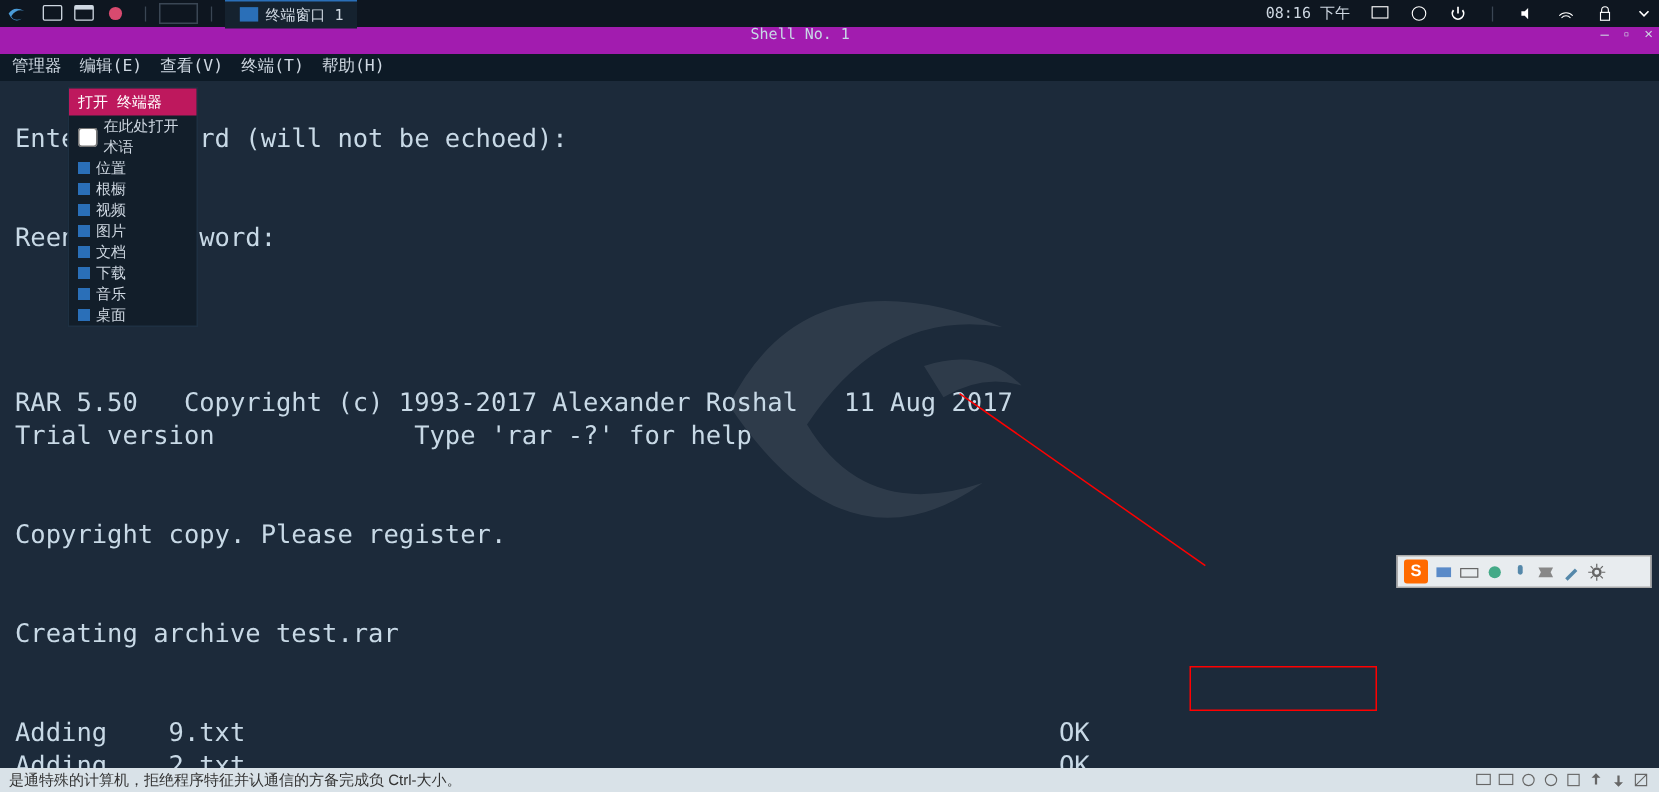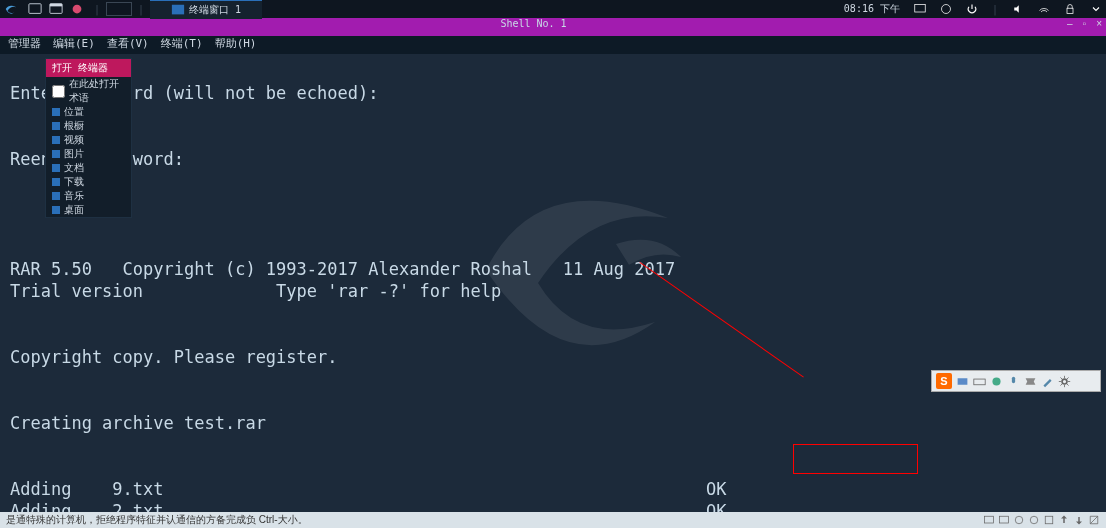--- a/index.html
+++ b/index.html
@@ -1,17 +1,17 @@
 <!DOCTYPE html>
 <html><head>
 <meta charset="utf-8">
 <style>
   body{margin:0;padding:0;background:#1c2a3a;font-family:monospace;color:#c8d9e6;width:1106px;height:528px;overflow:hidden}
   .top-panel{height:18px;background:#0e1620;display:flex;align-items:center;font-size:10px;padding:0 4px;position:relative}
-  .task-btn{padding:1px 21px;border-top:2px solid #2a6fb8;margin-right:6px;background:#15222f;color:#cfd8e2;height:16px;display:flex;align-items:center}
+  .task-btn{padding:1px 9px;border-top:2px solid #2a6fb8;margin-right:6px;background:#15222f;color:#cfd8e2;height:16px;display:flex;align-items:center}
   .task-ico{width:14px;height:14px;margin-right:4px;display:inline-block}
   .tray{position:absolute;right:4px;display:flex;gap:14px;align-items:center;color:#cfd8e2}
   .tray-icon{width:12px;height:12px}
   .title-bar{height:18px;background:#a21caf;display:flex;align-items:flex-start;justify-content:space-between;font-size:10px;padding:0 4px}
   .win-controls span{margin-left:4px;color:#cfd8e2;font-family:sans-serif}
   .menu-bar{height:18px;background:#0d1a26;display:flex;align-items:flex-start;font-size:11px;color:#cfd8e2;padding-left:8px;gap:12px}
   .terminal{position:relative;padding:6px 10px;font-size:17px;line-height:22px;height:450px;overflow:hidden;white-space:pre-wrap}
   .dropdown{position:absolute;top:58px;left:45px;width:85px;background:#121e2a;border:1px solid #1e3042;font-size:10px;z-index:5}
   .dd-selected{background:#be185d;color:#fff;padding:2px 6px}
   .dd-item{padding:0 6px;color:#cfd8e2;display:flex;align-items:center;gap:4px}

